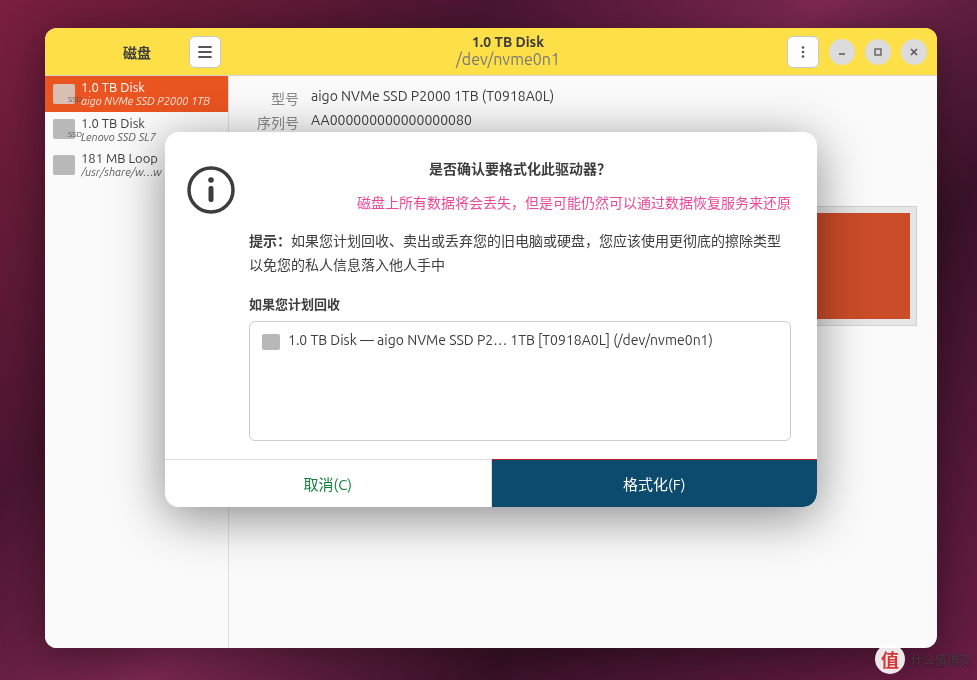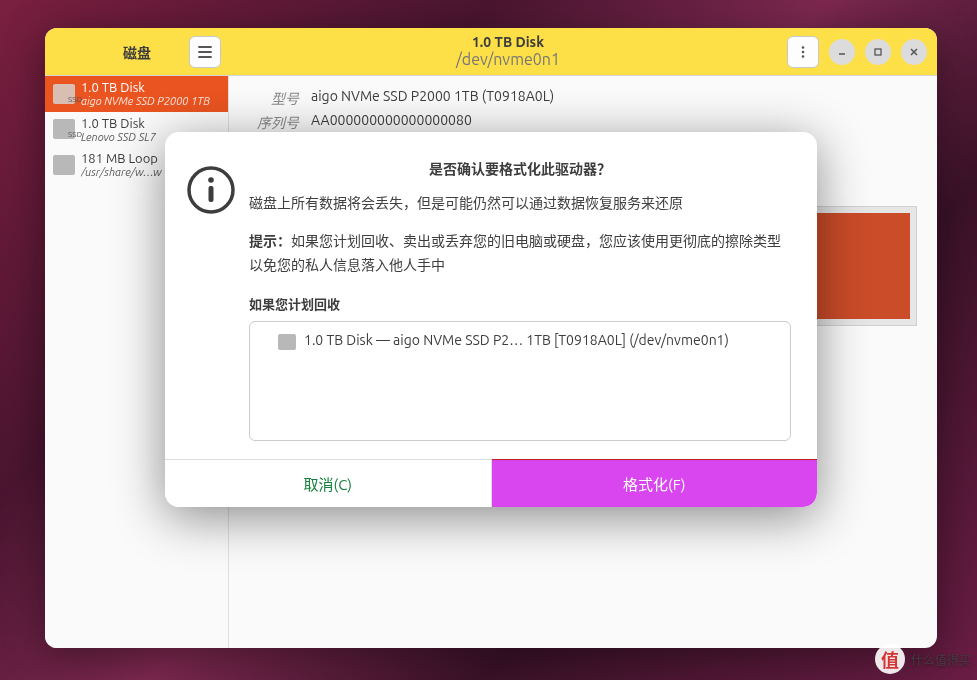--- a/index.html
+++ b/index.html
@@ -111,21 +111,21 @@
     .content {
       flex: 1;
       padding: 12px 20px;
       position: relative;
     }
     .info-row {
       display: flex;
       margin-bottom: 4px;
       font-size: 14px;
     }
-    .info-row .label { width: 50px; text-align: right; color: #888; margin-right: 12px; font-style: italic; }
+    .info-row .label { width: 50px; text-align: right; color: #888; margin-right: 12px; }
     .volume-box {
       position: absolute;
       top: 130px; left: 20px; right: 20px;
       height: 120px;
       background: #e6e6e6;
       border: 1px solid #d0d0d0;
       padding: 6px;
     }
     .volume-fill {
       width: 100%; height: 100%;
@@ -154,41 +154,41 @@
       margin-top: 4px;
     }
     .dialog-text { flex: 1; }
     .dialog-title {
       font-size: 14px;
       font-weight: bold;
       text-align: center;
       margin-bottom: 14px;
     }
     .dialog-msg {
-      text-align: left;
+      text-align: right;
       font-size: 14px;
       margin-bottom: 18px;
-      color: #404040;
+      color: #ec4899;
     }
     .dialog-hint {
       font-size: 14px;
       line-height: 1.7;
       margin-bottom: 16px;
     }
     .dialog-hint b { font-weight: bold; }
     .affected-label {
       font-size: 13px;
       font-weight: bold;
       margin-bottom: 8px;
     }
     .affected-box {
       border: 1px solid #ccc;
       border-radius: 6px;
       height: 120px;
-      padding: 10px 28px;
+      padding: 10px 12px;
       font-size: 14px;
       display: flex;
       align-items: flex-start;
       gap: 8px;
     }
     .affected-box .dicon {
       width: 18px; height: 16px;
       background: #b8b8b8;
       border-radius: 2px;
       flex-shrink: 0;
@@ -201,21 +201,21 @@
     .dialog-btn {
       flex: 1;
       display: flex;
       align-items: center;
       justify-content: center;
       font-size: 15px;
       cursor: pointer;
       border-top: 1px solid #ddd;
     }
     .dialog-btn.cancel { background: #fff; color: #15803d; border-right: 1px solid #ddd; border-bottom-left-radius: 14px; }
-    .dialog-btn.confirm { background: #d946ef; color: #fff; border-top-color: #c01c28; border-bottom-right-radius: 14px; }
+    .dialog-btn.confirm { background: #0c4a6e; color: #fff; border-top-color: #c01c28; border-bottom-right-radius: 14px; }
     .watermark {
       position: absolute;
       right: 6px; bottom: 6px;
       display: flex;
       align-items: center;
       gap: 6px;
       opacity: 0.9;
     }
     .wm-badge {
       width: 30px; height: 30px;

